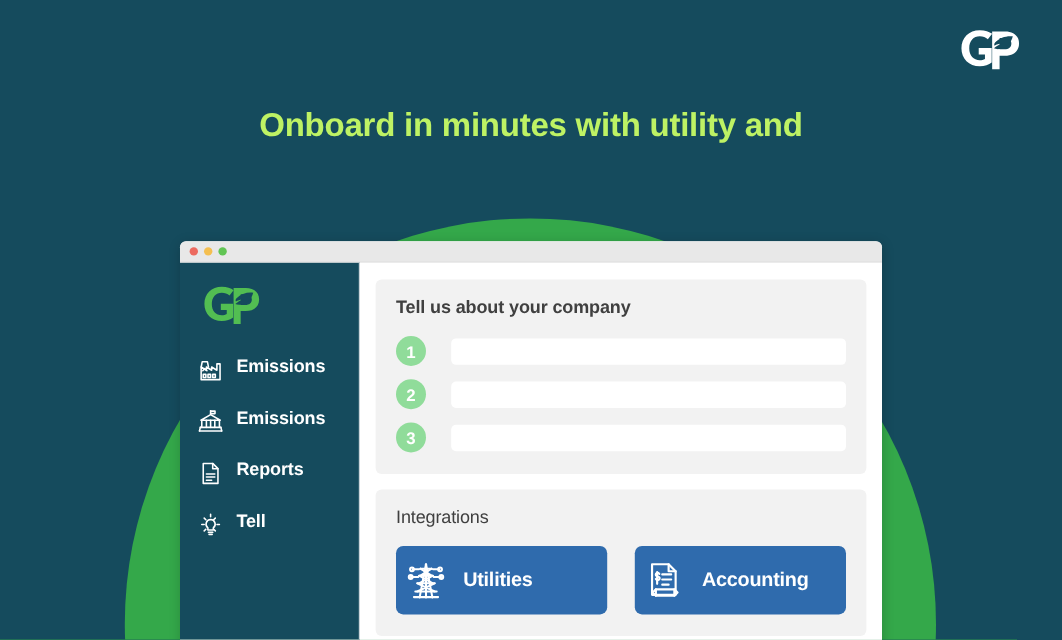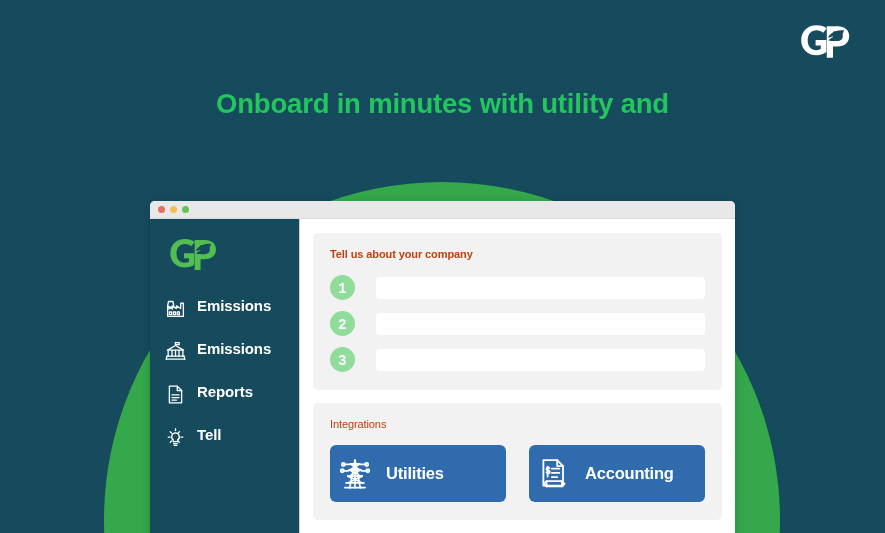--- a/index.html
+++ b/index.html
@@ -25,21 +25,21 @@
     height: 40px;
   }
 
   
   .headline {
     position: absolute;
     top: 86px;
     left: 0;
     width: 885px;
     text-align: center;
-    color: #22c55e;
+    color: #bef264;
     font-size: 27.5px;
     font-weight: bold;
     line-height: 35px;
     letter-spacing: -0.2px;
   }
   .headline .line { display: block; }
 
   
   .green-circle {
     position: absolute;
@@ -131,23 +131,23 @@
     gap: 13px;
   }
 
   .card {
     background: #F2F2F2;
     border-radius: 5px;
     padding: 15px 17px 18px 17px;
   }
 
   .card-title {
-    font-size: 11px;
-    font-weight: bold;
-    color: #c2410c;
+    font-size: 15px;
+    font-weight: bold;
+    color: #404040;
     margin-bottom: 15px;
     letter-spacing: -0.1px;
   }
   .card-title.light { font-weight: normal; }
 
   .form-row {
     display: flex;
     align-items: center;
     gap: 21px;
     margin-bottom: 11px;

